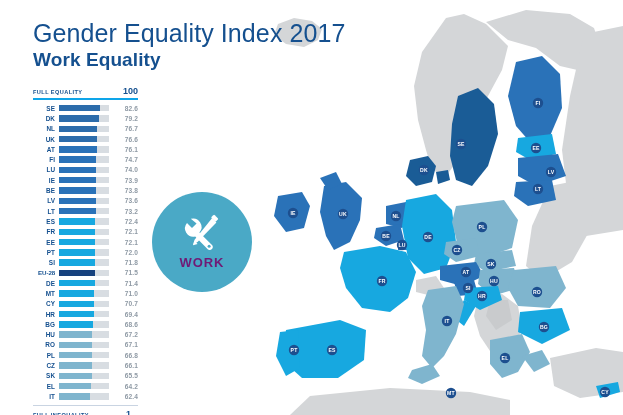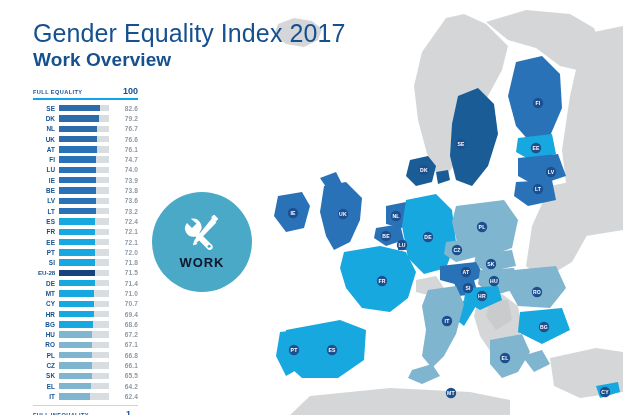--- a/index.html
+++ b/index.html
@@ -58,21 +58,21 @@
   }
 
   
   #work-badge{
     position:absolute;left:152px;top:192px;width:100px;height:100px;
     border-radius:50%;background:#4aa9c6;z-index:7;
     display:flex;flex-direction:column;align-items:center;justify-content:center;
   }
   #work-icon{width:46px;height:40px;margin-bottom:1px;}
   #work-label{
-    font-size:13px;font-weight:700;color:#0f172a;letter-spacing:0.9px;
+    font-size:13px;font-weight:700;color:#701a75;letter-spacing:0.9px;
   }
 
   
   .cc-text{
     font-family:"Liberation Sans", sans-serif;
     font-size:5.1px;font-weight:700;fill:#ffffff;
     text-anchor:middle;letter-spacing:0.2px;
   }
 </style>
 </head>
@@ -225,21 +225,21 @@
           <circle cx="201" cy="393" r="5.2" fill="#1d4f8f"></circle>
           <text x="201" y="394.8" class="cc-text">MT</text>
           <circle cx="355" cy="392" r="5.2" fill="#1d4f8f"></circle>
           <text x="355" y="393.8" class="cc-text">CY</text>
         </g>
     </svg>
   </div>
 
   <div id="title-block">
     <div id="title-main">Gender Equality Index 2017</div>
-    <div id="title-sub">Work Overview</div>
+    <div id="title-sub">Work Equality</div>
   </div>
 
   <div id="chart">
 
     <div class="legend-row" id="legend-top">
       <span class="legend-label">FULL EQUALITY</span>
       <span class="legend-value">100</span>
     </div>
 
     <div id="bar-list">

